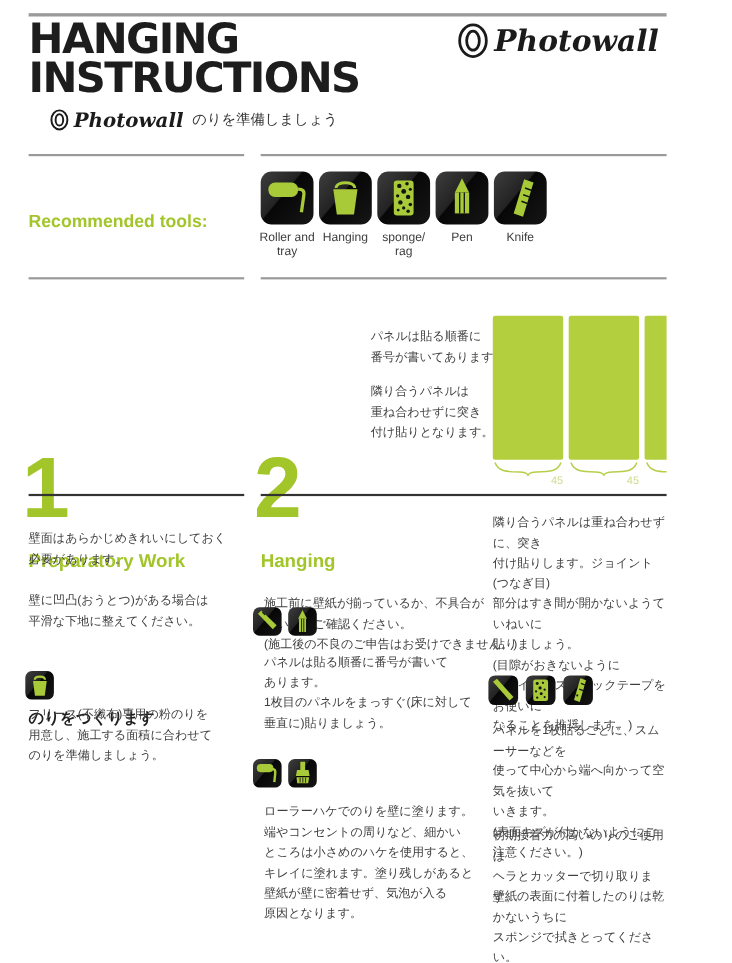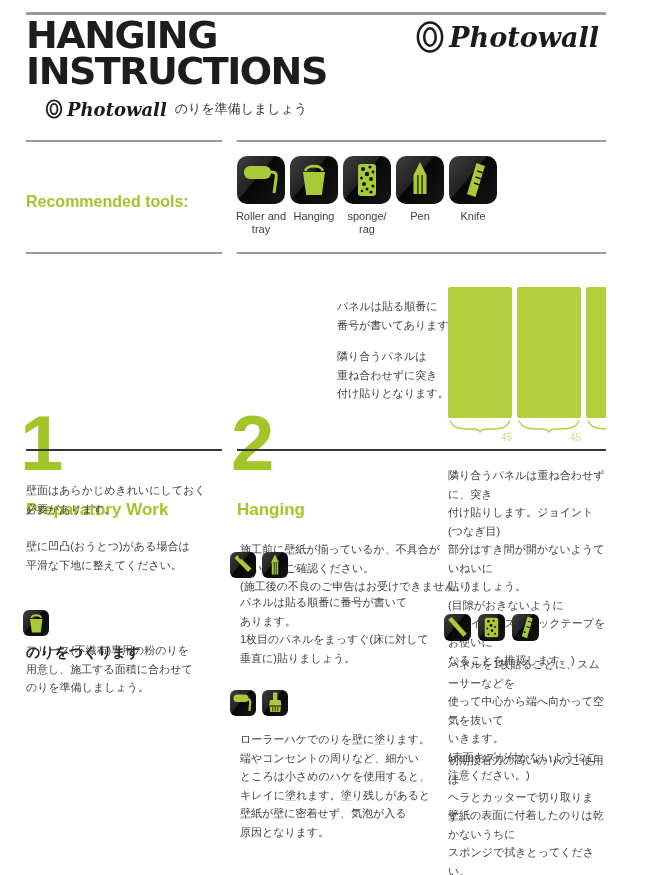--- a/index.html
+++ b/index.html
@@ -229,21 +229,21 @@
     <div class="tile tile26">
       <svg width="26" height="26" viewBox="0 0 26 26">
         <rect x="11" y="2.5" width="4.4" height="7.5" fill="#a8c938"></rect>
         <path d="M8,10 h10.5 l1,5.5 h-12.5 z" fill="#a8c938"></path>
         <path d="M7.5,16.5 h11.5 l-0.8,5.5 h-10 z" fill="#a8c938"></path>
         <path d="M10.8,17 v4.5 M13.3,17 v4.5 M15.8,17 v4.5" stroke="#141414" stroke-width="0.8"></path>
       </svg>
     </div>
   </div>
 
-  <div class="abs jp pre" style="left:240px;top:730px;">ローラーハケでのりを壁に塗ります。
+  <div class="abs jp pre" style="left:240px;top:730px;font-family:Liberation Mono, monospace;">ローラーハケでのりを壁に塗ります。
 端やコンセントの周りなど、細かい
 ところは小さめのハケを使用すると、
 キレイに塗れます。塗り残しがあると
 壁紙が壁に密着せず、気泡が入る
 原因となります。</div>
 
   <div class="abs jp pre" style="left:448px;top:466px;">隣り合うパネルは重ね合わせずに、突き
 付け貼りします。ジョイント(つなぎ目)
 部分はすき間が開かないようていねいに
 貼りましょう。

